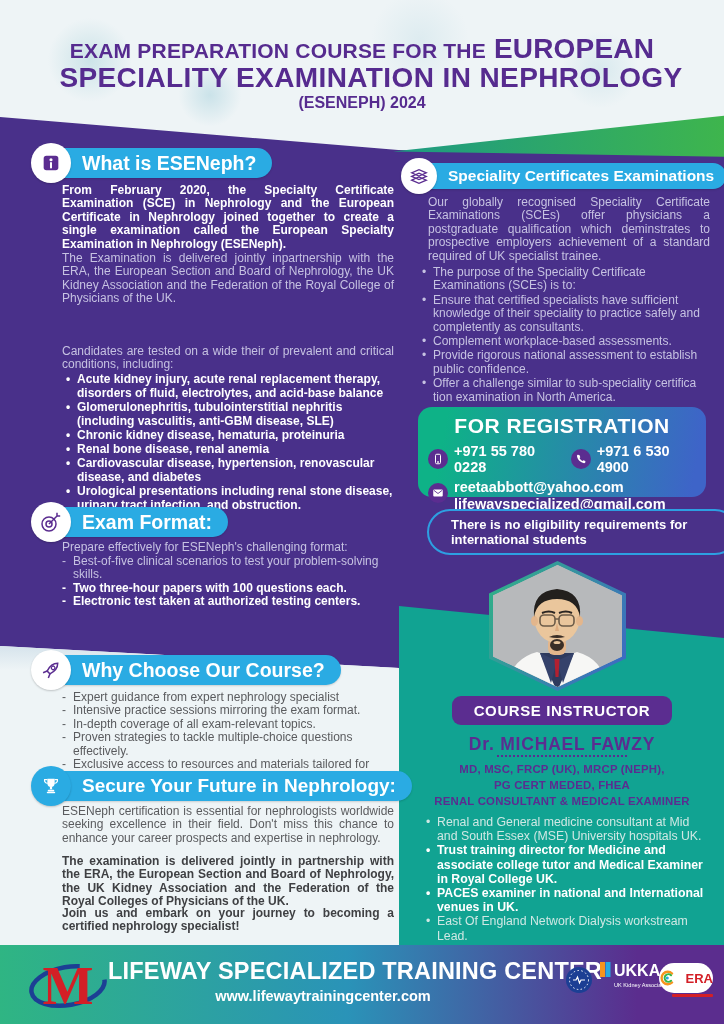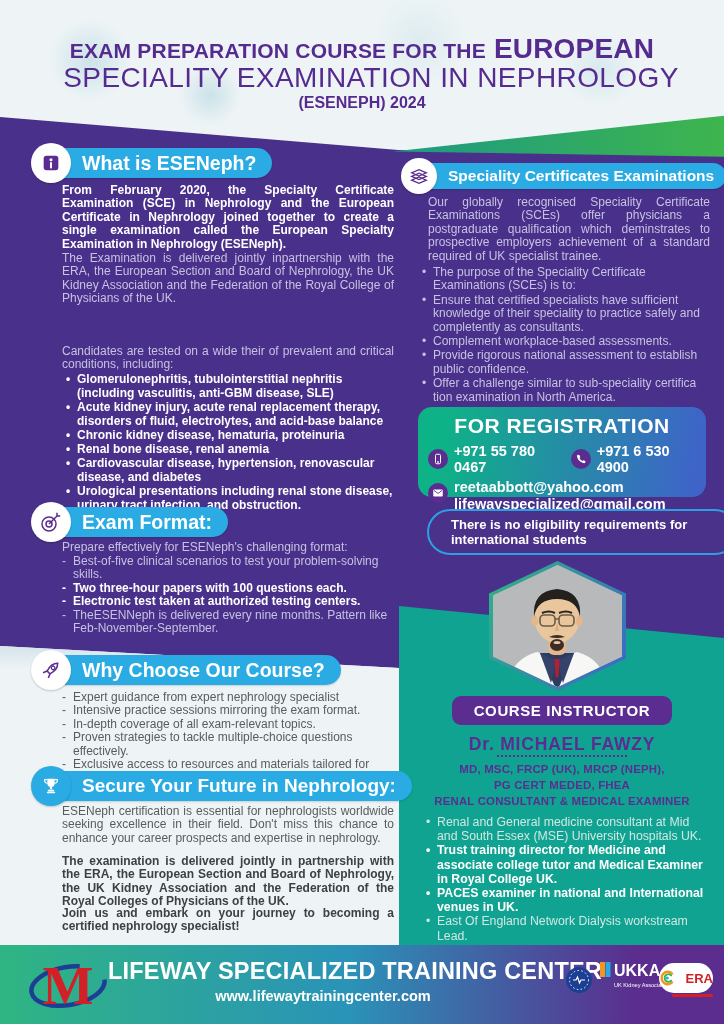--- a/index.html
+++ b/index.html
@@ -26,21 +26,21 @@
     background:linear-gradient(180deg,#ccdde8 0px,#eef4f6 34px),#eef4f6;
     clip-path:polygon(0 10px,100% 32px,100% 100%,0 100%);}
   .teal-right{left:399px;top:598px;width:325px;height:347px;background:#11a392;
     clip-path:polygon(0 8px,100% 40px,100% 100%,0 100%);}
   .footer-band{left:0;top:945px;width:724px;height:79px;
     background:linear-gradient(90deg,#2fb583 0%,#2a93b8 48%,#5b2d8e 88%);}
   
   .masthead{left:0;top:34px;width:724px;text-align:center;color:#562b8f;line-height:1.04;}
   .mh1{font-size:21px;font-weight:bold;letter-spacing:.2px;}
   .mh1 .big{font-size:28px;}
-  .mh2{font-size:28px;font-weight:normal;letter-spacing:.4px;padding-left:18px;}
+  .mh2{font-size:28px;font-weight:bold;letter-spacing:.4px;padding-left:18px;}
   .mh3{font-size:16px;font-weight:bold;margin-top:3px;}
   
   .pill{position:absolute;height:30px;background:#2aabe3;border-radius:17px;
     display:inline-flex;align-items:center;padding:0 16px 0 42px;color:#fff;
     font-weight:bold;font-size:19.5px;white-space:nowrap;box-shadow:0 1px 2px rgba(0,0,0,.15);}
   .pill .icon-circle{position:absolute;left:-9px;top:-5px;width:40px;height:40px;border-radius:50%;
     background:#fff;display:flex;align-items:center;justify-content:center;box-shadow:0 1px 2px rgba(0,0,0,.2);}
   .pill.small{height:26px;font-size:15.5px;border-radius:14px;padding:0 12px 0 38px;}
   .pill.small .icon-circle{width:36px;height:36px;top:-5px;}
   .pill .icon-circle.blue{background:#2aabe3;}
@@ -125,22 +125,22 @@
           <rect x="10.9" y="11" width="2.2" height="7" rx="1" fill="#fff"></rect>
         </svg>
     </span>
     <span>What is ESENeph?</span>
   </div>
   <div class="tb just wbold" style="left:62px;top:184px;width:332px;">From February 2020, the Specialty Certificate Examination (SCE) in Nephrology and the European Certificate in Nephrology joined together to create a single examination called the European Specialty Examination in Nephrology (ESENeph).</div>
   <div class="tb just lav" style="left:62px;top:252px;width:332px;">The Examination is delivered jointly inpartnership with the ERA, the European Section and Board of Nephrology, the UK Kidney Association and the Federation of the Royal College of Physicians of the UK.</div>
 
   <div class="tb just lav" style="left:62px;top:345px;width:332px;">Candidates are tested on a wide their of prevalent and critical conditions, including:</div>
   <ul class="tb dots wbold" style="left:64px;top:372px;width:332px;line-height:14px;">
+    <li>Acute kidney injury, acute renal replacement therapy, disorders of fluid, electrolytes, and acid-base balance</li>
     <li>Glomerulonephritis, tubulointerstitial nephritis (including vasculitis, anti-GBM disease, SLE)</li>
-    <li>Acute kidney injury, acute renal replacement therapy, disorders of fluid, electrolytes, and acid-base balance</li>
     <li>Chronic kidney disease, hematuria, proteinuria</li>
     <li>Renal bone disease, renal anemia</li>
     <li>Cardiovascular disease, hypertension, renovascular disease, and diabetes</li>
     <li>Urological presentations including renal stone disease, urinary tract infection, and obstruction.</li>
   </ul>
 
   <div class="pill" style="left:40px;top:507px;">
     <span class="icon-circle">
       <svg width="24" height="24" viewBox="0 0 24 24" fill="none" stroke="#5b2d90" stroke-width="1.5">
           <circle cx="10" cy="14" r="7"></circle>
@@ -148,21 +148,20 @@
           <path d="M10 14L18 6M18 6h3.2M18 6V2.8"></path>
         </svg>
     </span>
     <span>Exam Format:</span>
   </div>
   <div class="tb lav" style="left:62px;top:541px;width:332px;">Prepare effectively for ESENeph's challenging format:</div>
   <ul class="tb dash" style="left:62px;top:555px;width:332px;">
     <li class="n lav">Best-of-five clinical scenarios to test your problem-solving skills.</li>
     <li class="wbold">Two three-hour papers with 100 questions each.</li>
     <li class="wbold">Electronic test taken at authorized testing centers.</li>
-    <li class="n lav">TheESENNeph is delivered every nine months. Pattern like Feb-November-September.</li>
   </ul>
 
   <div class="pill" style="left:40px;top:655px;">
     <span class="icon-circle">
       <svg width="24" height="24" viewBox="0 0 24 24" fill="none" stroke="#5b2d90" stroke-width="1.5">
           <g transform="rotate(45 12 12)">
             <path d="M12 2.5C15 5.5 15.8 10 14 15.5h-4C8.2 10 9 5.5 12 2.5Z"></path>
             <circle cx="12" cy="9" r="1.8" stroke-width="1.3"></circle>
             <path d="M10 15.5 8.3 19.5M14 15.5l1.7 4"></path>
           </g>
@@ -215,21 +214,21 @@
 
   <div class="abs reg">
     <div class="reg-title">FOR REGISTRATION</div>
     <div class="reg-row">
       <span class="reg-ic">
         <svg width="12" height="12" viewBox="0 0 24 24" fill="none" stroke="#fff" stroke-width="2">
             <rect x="7" y="2.5" width="10" height="19" rx="2.5"></rect>
             <circle cx="12" cy="18" r="1" fill="#fff"></circle>
           </svg>
       </span>
-      <span>+971 55 780 0467</span>
+      <span>+971 55 780 0228</span>
       <span class="reg-ic" style="margin-left:4px;">
         <svg width="12" height="12" viewBox="0 0 24 24">
             <path d="M6.2 3.5c-1.4 0-2.5 1.2-2.3 2.6.8 6.9 7.3 13.4 14.2 14.2 1.4.2 2.6-.9 2.6-2.3v-2.2l-4-1.4-1.5 1.5c-2.6-1.1-5-3.5-6.1-6.1L10.6 8.3l-1.4-4z" fill="#fff"></path>
           </svg>
       </span>
       <span>+971 6 530 4900</span>
     </div>
     <div class="reg-row" style="margin-top:4px;align-items:flex-start;">
       <span class="reg-ic" style="margin-top:4px;">
         <svg width="12" height="12" viewBox="0 0 24 24">

